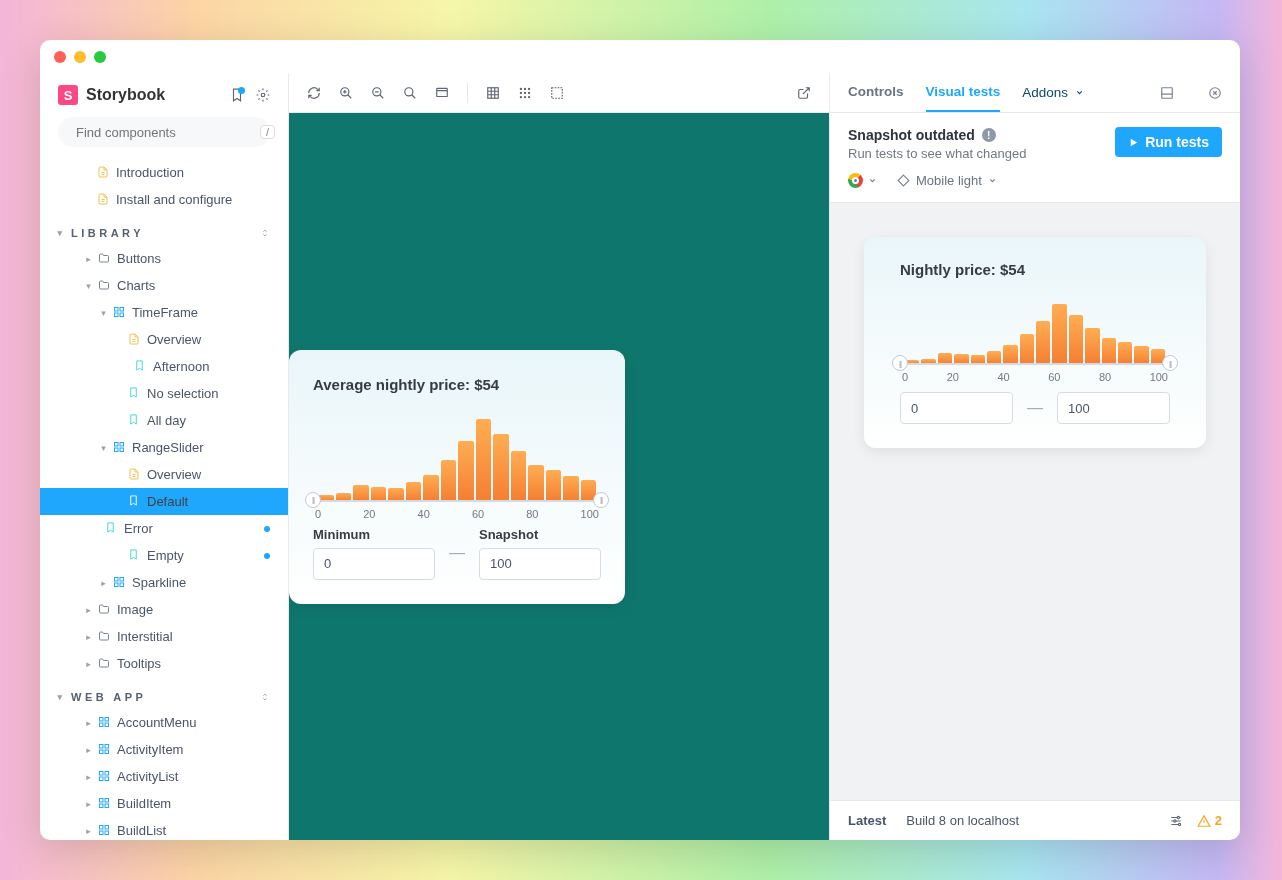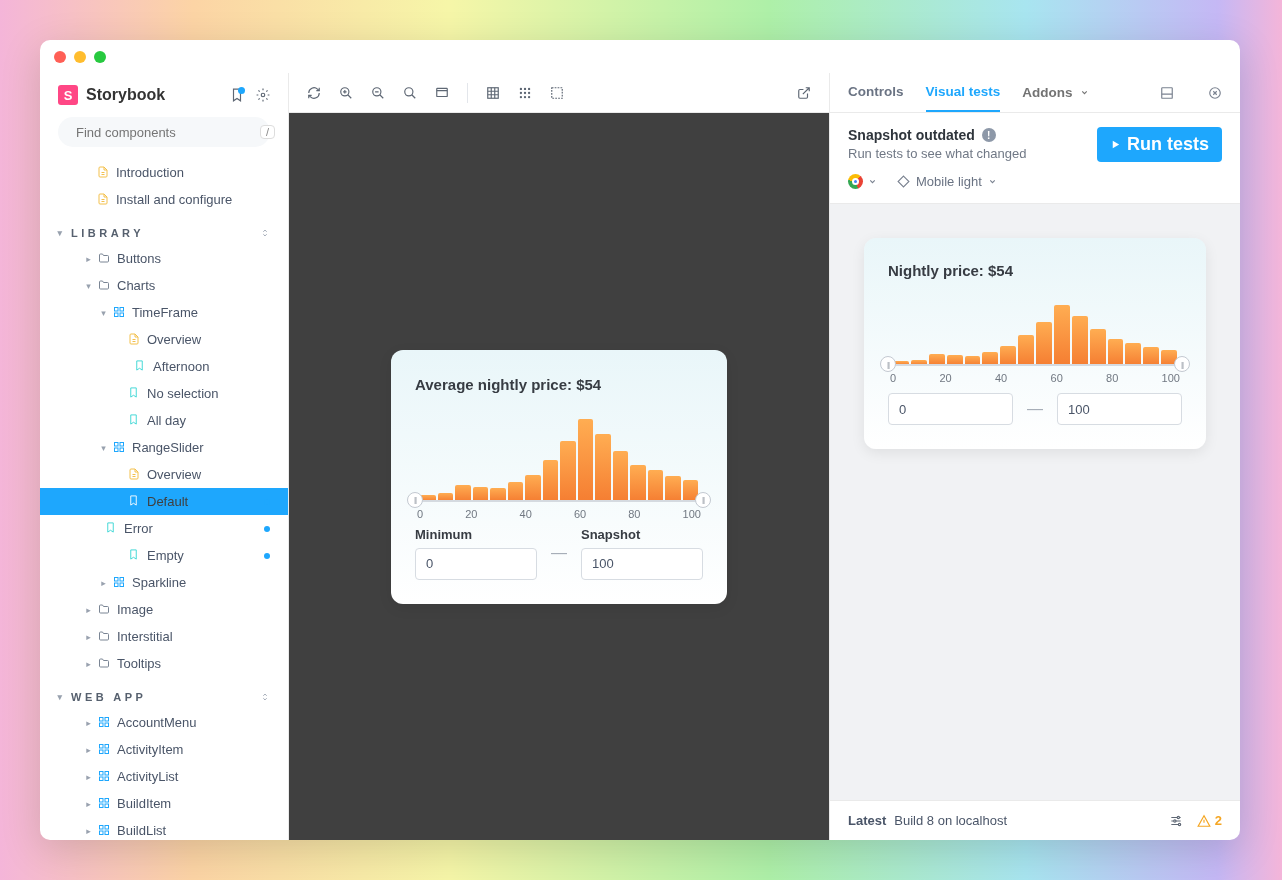--- a/index.html
+++ b/index.html
@@ -31,55 +31,55 @@
 .caret{width:7px;display:flex;justify-content:center;color:#98a1ae;font-size:9px}
 .ic{width:13px;height:13px;flex-shrink:0}
 .ic-doc{color:#f3c04c}
 .ic-folder{color:#7a8594}
 .ic-comp{color:#1ea7fd}
 .ic-story{color:#37d5d3}
 .centerpane{flex:1;display:flex;flex-direction:column;overflow:hidden;border-right:1px solid #eaeaea}
 .toolbar{height:40px;border-bottom:1px solid #eaeaea;display:flex;align-items:center;padding:0 18px;gap:18px;color:#5e6774}
 .tbsep{width:1px;height:20px;background:#e3e6eb}
 .tbspace{flex:1}
-.canvas{flex:1;background:#404040;display:flex;align-items:center;justify-content:center}
+.canvas{flex:1;background:#0f766e;display:flex;align-items:center;}
 .card{width:336px;background:linear-gradient(to bottom,#e9f6f9,#ffffff);border-radius:12px;padding:26px 24px 24px;box-shadow:0 4px 14px rgba(0,0,0,0.08)}
 .cardtitle{font-weight:700;font-size:15px;color:#373c43;margin-bottom:24px}
 .hist{position:relative;height:96px}
 .bars{display:flex;align-items:flex-end;height:84px;gap:2px;padding:0 5px}
 .bar{flex:1;background:linear-gradient(to top,#f57e32,#ffad52);border-radius:2px 2px 0 0}
 .track{height:2px;background:#d5dae0;position:relative;margin-top:-1px}
 .handle{position:absolute;top:-8px;width:16px;height:16px;background:#fff;border:1px solid #c3c9d1;border-radius:50%;display:flex;align-items:center;justify-content:center;font-size:8px;color:#8b939c;cursor:grab}
 .handle::before{content:"||";letter-spacing:-1px}
 .ticks{display:flex;justify-content:space-between;font-size:11px;color:#717882;padding:6px 2px 0}
 .inputsrow{display:flex;align-items:center;gap:14px;margin-top:14px}
 .inputcol{flex:1}
 .inputlabel{font-size:13px;font-weight:600;color:#373c43;margin-bottom:6px}
 .inputbox{height:32px;border:1px solid #d7dce2;border-radius:4px;padding:0 10px;width:100%;font-size:13px;color:#4a5568}
 .dash{color:#a5acb7}
 .rightpane{width:410px;display:flex;flex-direction:column;overflow:hidden}
 .tabsrow{height:40px;border-bottom:1px solid #eaeaea;display:flex;align-items:center;padding:0 18px;gap:22px;font-size:13.5px}
 .tab{color:#6a7383;cursor:pointer;height:100%;display:flex;align-items:center;border-bottom:2px solid transparent;font-weight:600}
 .tab.active{color:#1ea7fd;border-bottom-color:#1ea7fd}
-.tabdrop{display:flex;align-items:center;gap:7px;color:#737373;font-weight:700;cursor:pointer}
+.tabdrop{display:flex;align-items:center;gap:7px;color:#0c4a6e;font-weight:400;cursor:pointer}
 .tabspace{flex:1}
 .statusbar{padding:14px 18px 12px;display:flex;align-items:flex-start;justify-content:space-between;gap:12px}
 .statustxt{display:flex;flex-direction:column;gap:3px}
 .statust1{font-weight:700;font-size:14px;color:#2f353c;display:flex;align-items:center;gap:7px}
 .warncir{width:14px;height:14px;border-radius:50%;background:#8d98a8;color:#fff;font-size:10px;display:inline-flex;align-items:center;justify-content:center;font-weight:700}
 .statust2{font-size:13px;color:#707885}
-.runbtn{background:#1ea7fd;color:#fff;border:none;border-radius:4px;padding:7px 13px;font-size:18px;font-weight:700;display:flex;align-items:center;gap:6px;cursor:pointer}
+.runbtn{background:#1ea7fd;color:#fff;border:none;border-radius:4px;padding:7px 13px;font-size:14px;font-weight:700;display:flex;align-items:center;gap:6px;cursor:pointer}
 .browserrow{padding:0 18px 14px;display:flex;align-items:center;gap:20px;font-size:13px;color:#6a7383}
 .bchrome{display:flex;align-items:center;gap:5px;cursor:pointer}
 .chromedot{width:15px;height:15px;border-radius:50%;background:conic-gradient(from 40deg,#ea4335 0 120deg,#34a853 120deg 240deg,#fbbc05 240deg 360deg);position:relative}
 .chromedot::after{content:"";position:absolute;inset:4px;background:#4285f4;border:2px solid #fff;border-radius:50%}
 .mode{display:flex;align-items:center;gap:6px;cursor:pointer}
 .snapview{flex:1;background:#f1f2f4;border-top:1px solid #eaeaea;padding:34px;overflow:auto}
-.snapcard{background:linear-gradient(to bottom,#e9f6f9,#ffffff);border-radius:12px;padding:24px 24px;box-shadow:0 4px 14px rgba(0,0,0,0.08)}
-.footer{height:40px;border-top:1px solid #eaeaea;display:flex;align-items:center;padding:0 18px;font-size:13px;color:#4a5568;gap:8px}
+.snapcard{background:linear-gradient(to bottom,#e9f6f9,#ffffff);border-radius:12px;padding:24px 36px;box-shadow:0 4px 14px rgba(0,0,0,0.08)}
+.footer{height:40px;border-top:1px solid #eaeaea;display:flex;align-items:center;padding:0 18px;font-size:13px;color:#4a5568;gap:20px}
 .ftrleft{font-weight:700}
 .ftrright{margin-left:auto;display:flex;align-items:center;gap:14px;color:#7a8290}
 .warnct{color:#f5a623;display:flex;align-items:center;gap:4px;font-weight:600}
 svg{display:block}
 </style>
 </head>
 <body>
 
 <div class="window">
   <div class="titlebar">

